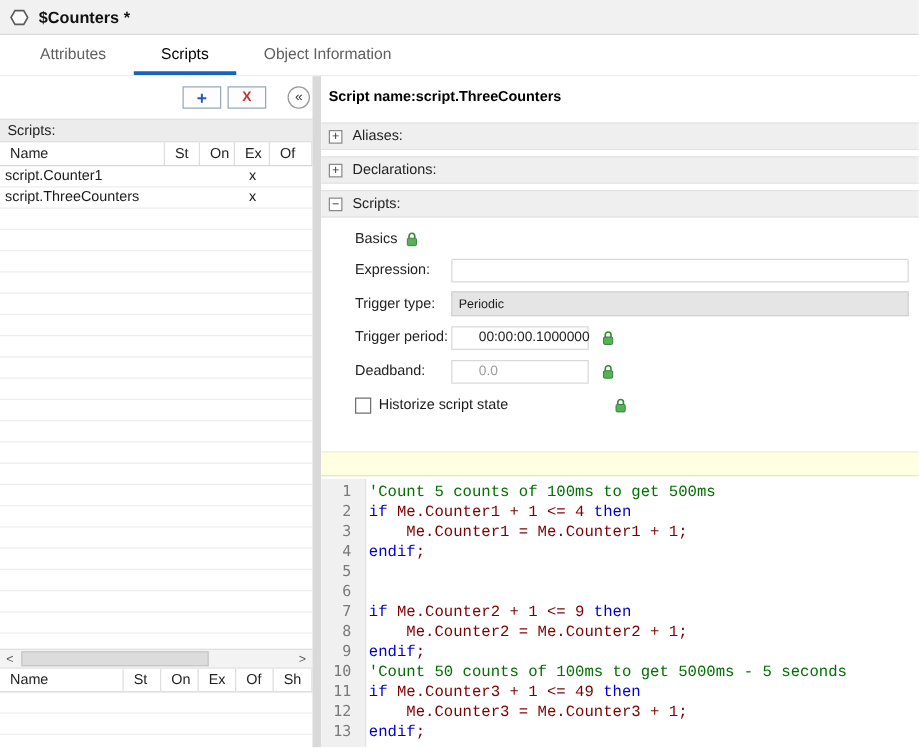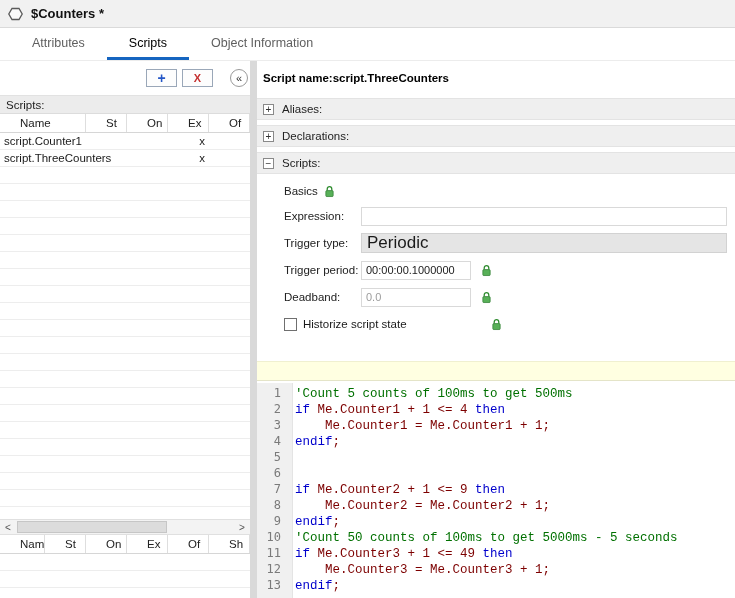--- a/index.html
+++ b/index.html
@@ -36,21 +36,21 @@
   .tb-btn.add { color:#2456c6; font-size:14px; }
   .tb-btn.del { color:#c43030; font-size:11px; }
   .collapse-btn { width:18px; height:18px; border:1px solid #9a9a9a; border-radius:50%;
     background:#fff; color:#333; font-size:11px; line-height:15px; padding:0;
     margin-left:12px; cursor:pointer; font-family:inherit; }
   .lp-label { height:19px; flex:none; background:#ececec; border-top:1px solid #e2e2e2;
     border-bottom:1px solid #dcdcdc; padding:0 6px; font-size:11.5px; color:#222;
     line-height:18px; }
   .thead { display:flex; height:19px; flex:none; border-bottom:1px solid #d6d6d6;
     align-items:stretch; background:#fff; }
-  .th { font-size:11.5px; color:#222; padding:0 20px; border-right:1px solid #dedede;
+  .th { font-size:11.5px; color:#222; padding:0 8px; border-right:1px solid #dedede;
     display:flex; align-items:center; overflow:hidden; white-space:nowrap; }
   .tbody { overflow:hidden; }
   .tbody.main { flex:1; min-height:0; }
   .tbody.inh { height:44px; flex:none; }
   .trow { display:flex; height:17px; align-items:center; border-bottom:1px solid #ededed;
     font-size:11.5px; }
   .td { padding:0 4px; overflow:hidden; white-space:nowrap; }
   .td.c { text-align:center; }
   .hscroll { height:16px; flex:none; background:#f3f3f3; border-top:1px solid #e0e0e0;
     border-bottom:1px solid #e0e0e0; display:flex; align-items:center; }
@@ -71,26 +71,26 @@
   .expander { width:11px; height:11px; border:1px solid #898989; background:#fff;
     font-size:10px; line-height:9px; text-align:center; color:#333; flex:none; }
   .sec-label { font-size:11.5px; color:#222; }
 
   .basics { padding-left:27px; flex:none; }
   .basics-title { display:flex; align-items:center; gap:6px; margin:4px 0 0 0; height:16px;
     font-size:11.5px; color:#222; }
   .field-row { display:flex; align-items:center; margin-top:7px; height:20px; }
   .f-label { width:77px; font-size:11.5px; color:#222; flex:none; }
   .input { height:19px; border:1px solid #d9d9d9; background:#fff; font-size:11px;
-    padding:0 4px; display:flex; align-items:center; }
+    padding:0 21px; display:flex; align-items:center; }
   .input.wide { width:366px; }
   .input.small { width:110px; }
   .input.dim { color:#9c9c9c; }
   .combo { width:366px; height:20px; background:#e5e5e5; border:1px solid #d2d2d2;
-    font-size:17px; display:flex; align-items:center; padding:0 5px; }
+    font-size:10px; display:flex; align-items:center; padding:0 5px; }
   .lock-slot { margin-left:10px; display:flex; align-items:center; }
   .hist-group { display:flex; align-items:center; gap:6px; width:197px; font-size:11.5px; }
   .checkbox { width:13px; height:13px; border:1px solid #6f6f6f; background:#fff; flex:none; }
 
   .note-strip { height:20px; flex:none; margin-top:27px; background:#ffffe1;
     border-top:1px solid #f0f0d0; border-bottom:1px solid #e4e4c8; }
 
   .editor { flex:1; min-height:0; position:relative; margin-top:2px; overflow:hidden;
     font-family:"DejaVu Sans Mono", monospace; font-size:12.5px; }
   .gutter-bg { position:absolute; left:0; top:0; bottom:0; width:36px; background:#f0f0f0;

